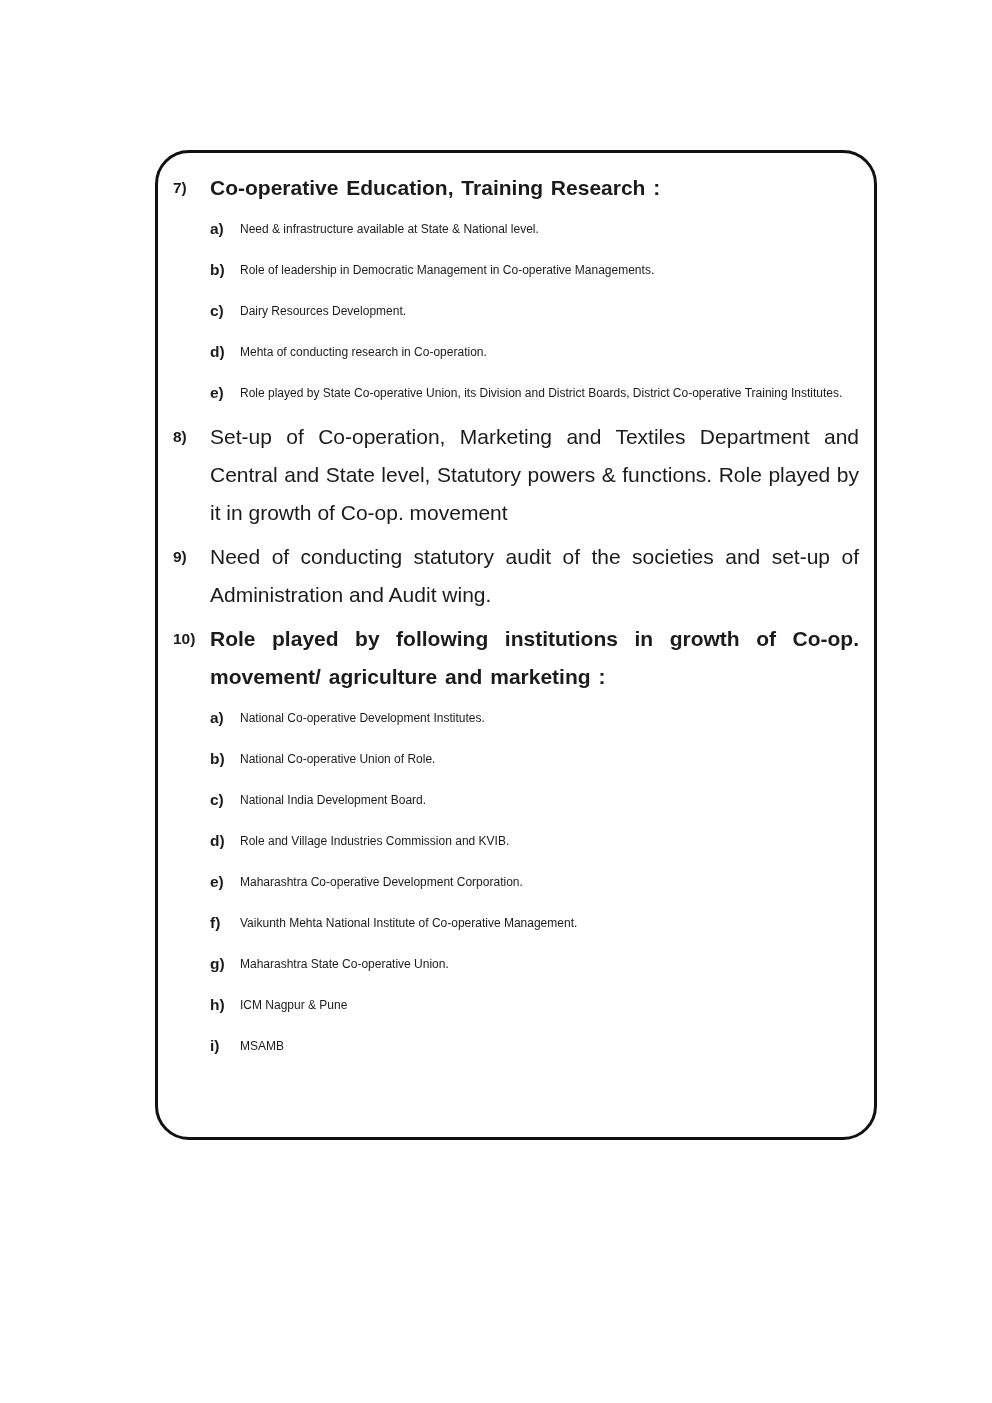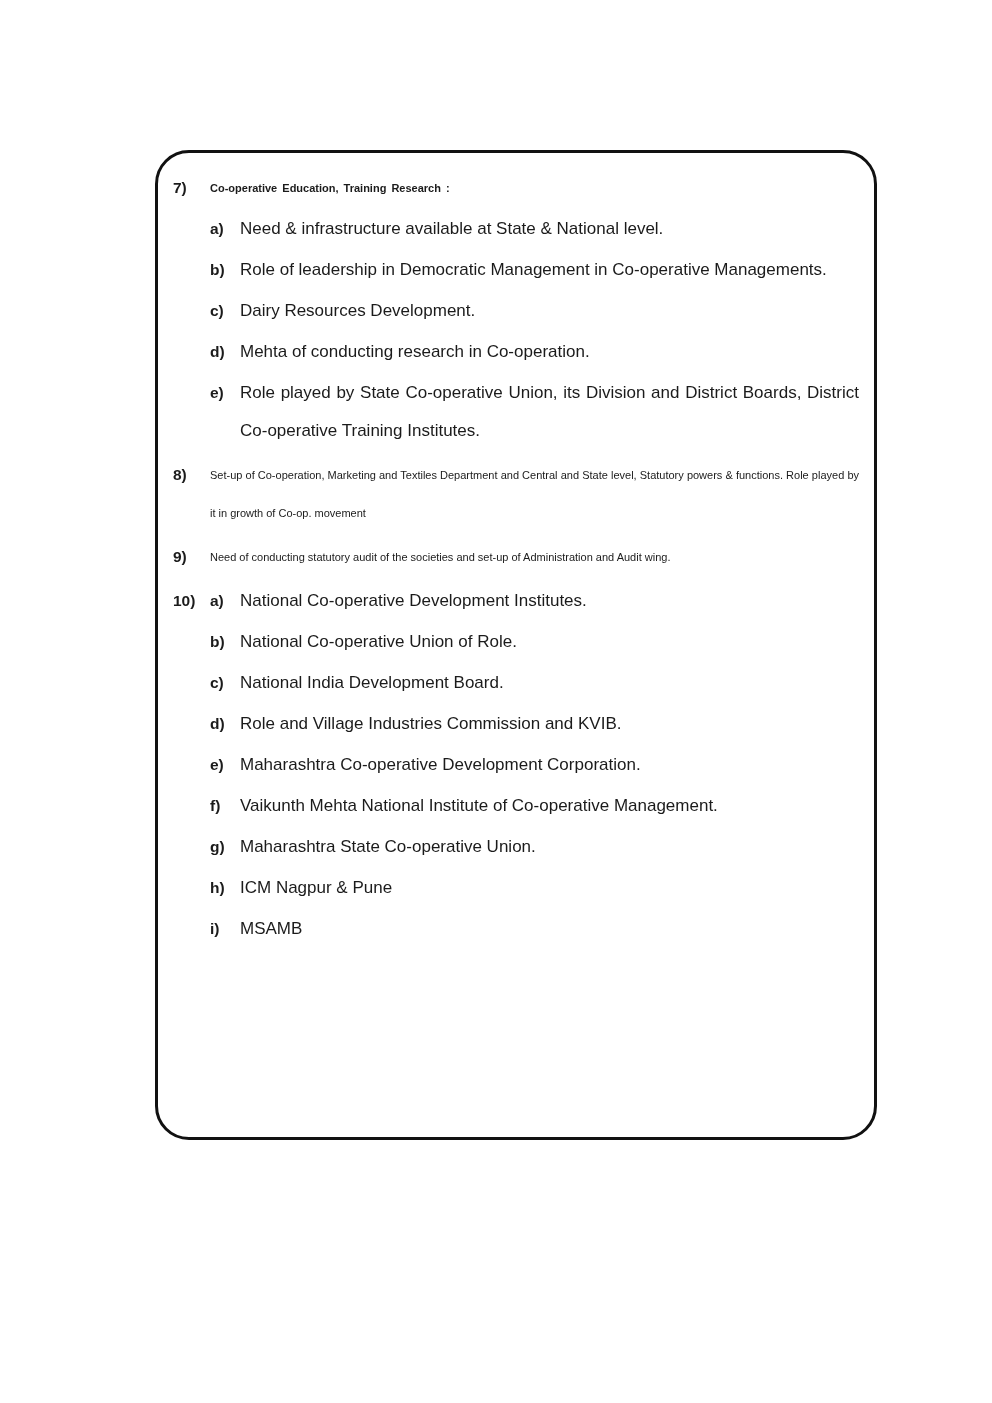--- a/index.html
+++ b/index.html
@@ -40,21 +40,21 @@
     font-weight: bold;
     font-size: 15.5px;
     line-height: 38px;
     white-space: nowrap;
   }
   .item-body {
     flex: 1 1 auto;
     min-width: 0;
   }
   .main-text {
-    font-size: 11px;
+    font-size: 21px;
     line-height: 38px;
     text-align: justify;
     margin-bottom: 3px;
   }
   .main-text.bold {
     font-weight: bold;
     word-spacing: 2px;
   }
   .sub-row {
     display: flex;
@@ -64,21 +64,21 @@
   .sub-letter {
     flex: 0 0 30px;
     font-weight: bold;
     font-size: 15.5px;
     line-height: 38px;
     white-space: nowrap;
   }
   .sub-text {
     flex: 1 1 auto;
     min-width: 0;
-    font-size: 17px;
+    font-size: 12px;
     line-height: 38px;
     text-align: justify;
   }
 </style>
 </head>
 <body>
 
 <div class="page">
   <div class="content-box">
     <div class="item-list" id="item-list">
@@ -116,20 +116,21 @@
         </div>
         <div class="item-row">
           <span class="item-number">9)</span>
           <div class="item-body">
             <div class="main-text">Need of conducting statutory audit of the societies and set-up of Administration and Audit wing.</div>
           </div>
         </div>
         <div class="item-row">
           <span class="item-number">10)</span>
           <div class="item-body">
+            <div class="main-text bold">Role played by following institutions in growth of Co-op. movement/ agriculture and marketing :</div>
             <div class="sub-row">
               <span class="sub-letter">a)</span>
               <div class="sub-text">National Co-operative Development Institutes.</div>
             </div>
             <div class="sub-row">
               <span class="sub-letter">b)</span>
               <div class="sub-text">National Co-operative Union of Role.</div>
             </div>
             <div class="sub-row">
               <span class="sub-letter">c)</span>

